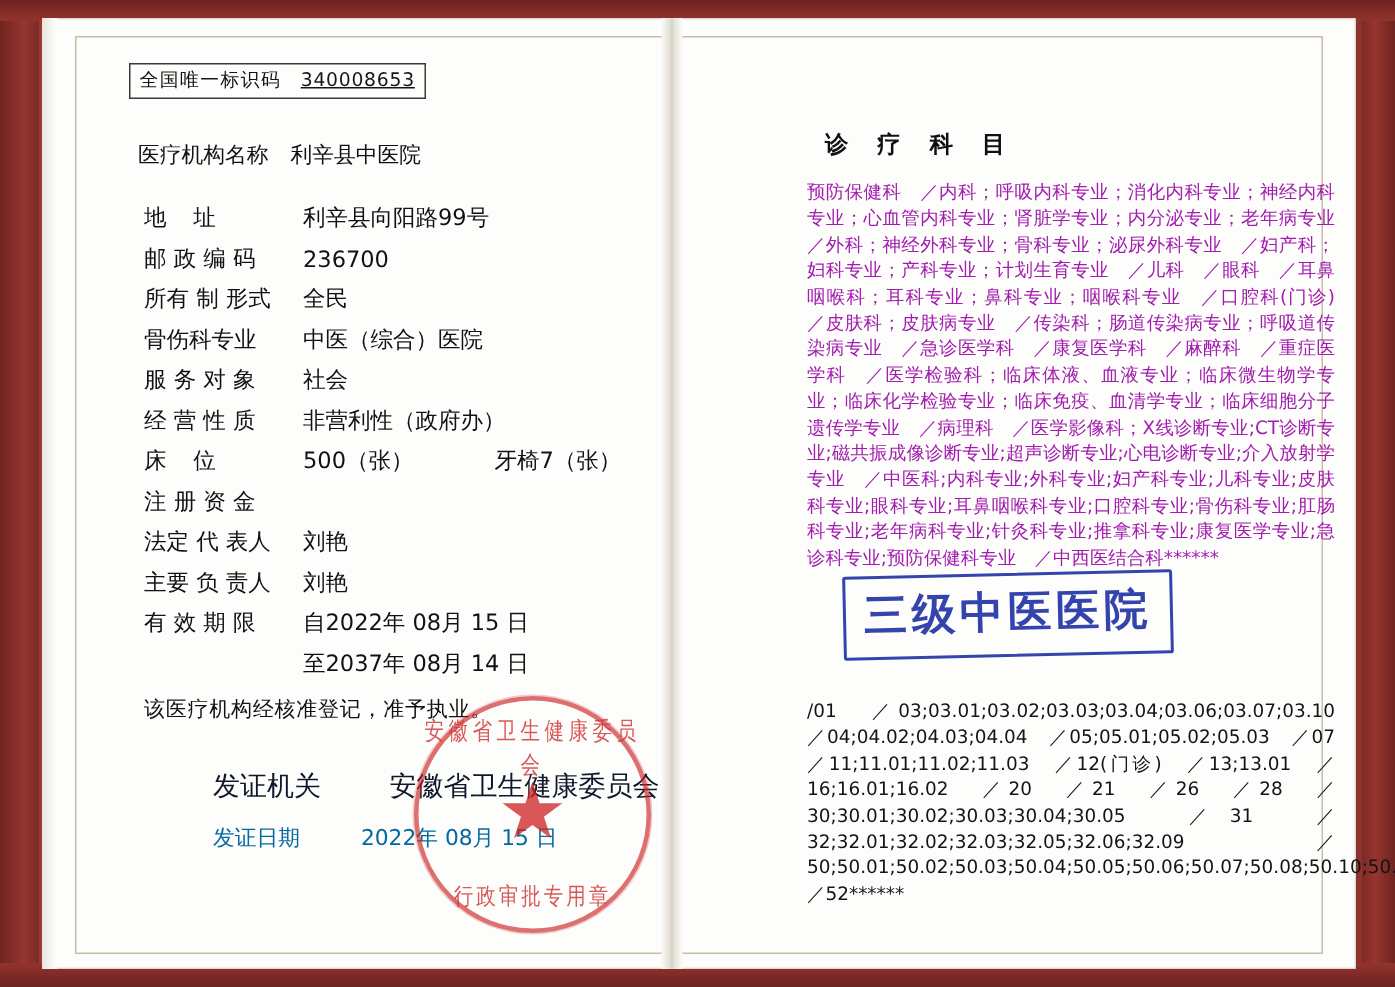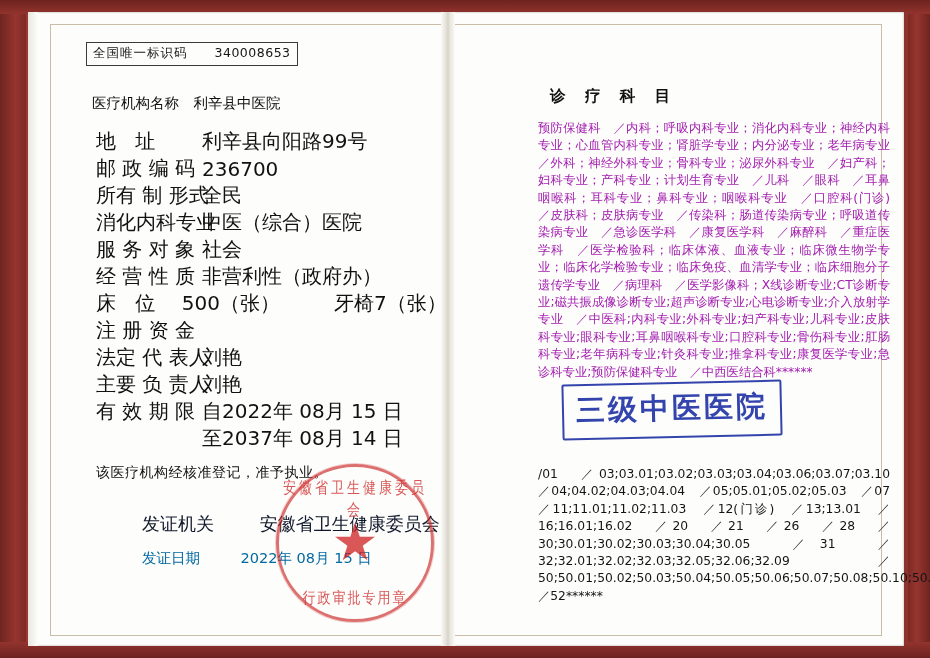--- a/index.html
+++ b/index.html
@@ -72,42 +72,43 @@
     left: 40px; top: 30px;
     border: 1px solid #3a3a3a;
     padding: 2px 6px 3px 6px;
     font-size: 12.5px;
     color: #151515;
     letter-spacing: 1px;
     white-space: nowrap;
     font-family: "DejaVu Sans", "Liberation Sans", sans-serif;
   }
   .code-box .num {
-    margin-left: 22px;
+    margin-left: 8px;
     letter-spacing: 0.5px;
+    text-decoration: underline;
   }
   .org-name {
     position: absolute;
     left: 46px; top: 82px;
     font-size: 14.5px;
     color: #101010;
     white-space: nowrap;
   }
   .org-name .val { margin-left: 10px; }
 
   .fields {
     position: absolute;
     left: 50px; top: 116px;
     width: 350px;
   }
   .field-row {
     display: flex;
-    align-items: center;
+    align-items: flex-end;
     height: 27px;
-    font-size: 20px;
+    font-size: 15px;
     color: #111;
     white-space: nowrap;
   }
   .f-label {
     display: inline-block;
     width: 86px;
     letter-spacing: 0px;
   }
   .f-label.sp4 { letter-spacing: 6.5px; }
   .f-label.sp3 { letter-spacing: 3.2px; }
@@ -259,21 +260,21 @@
         </div>
         <div class="field-row">
           <span class="f-label sp0">邮 政  编 码</span>
           <span class="f-value">236700</span>
         </div>
         <div class="field-row">
           <span class="f-label sp0">所有 制 形式</span>
           <span class="f-value">全民</span>
         </div>
         <div class="field-row">
-          <span class="f-label sp0">消化内科专业</span>
+          <span class="f-label sp0">骨伤科专业</span>
           <span class="f-value">中医（综合）医院</span>
         </div>
         <div class="field-row">
           <span class="f-label sp0">服 务  对 象</span>
           <span class="f-value">社会</span>
         </div>
         <div class="field-row">
           <span class="f-label sp0">经 营  性 质</span>
           <span class="f-value">非营利性（政府办）</span>
         </div>

